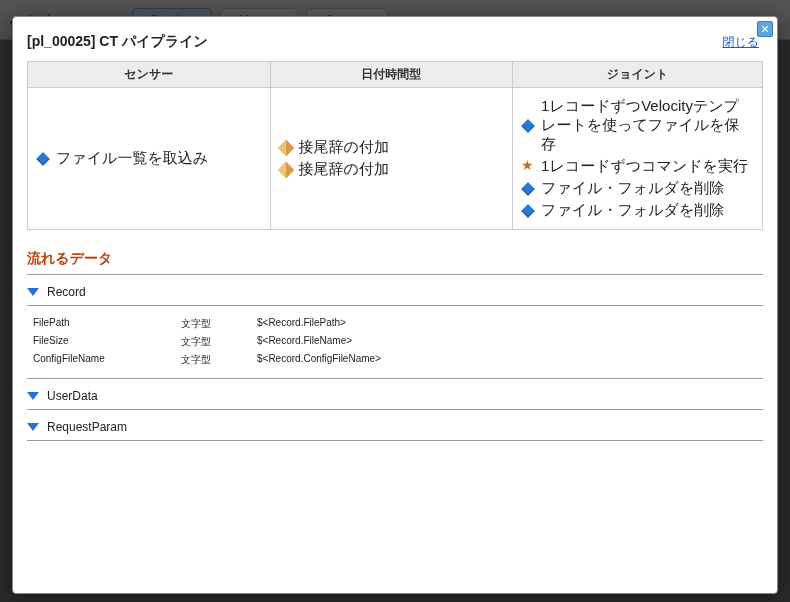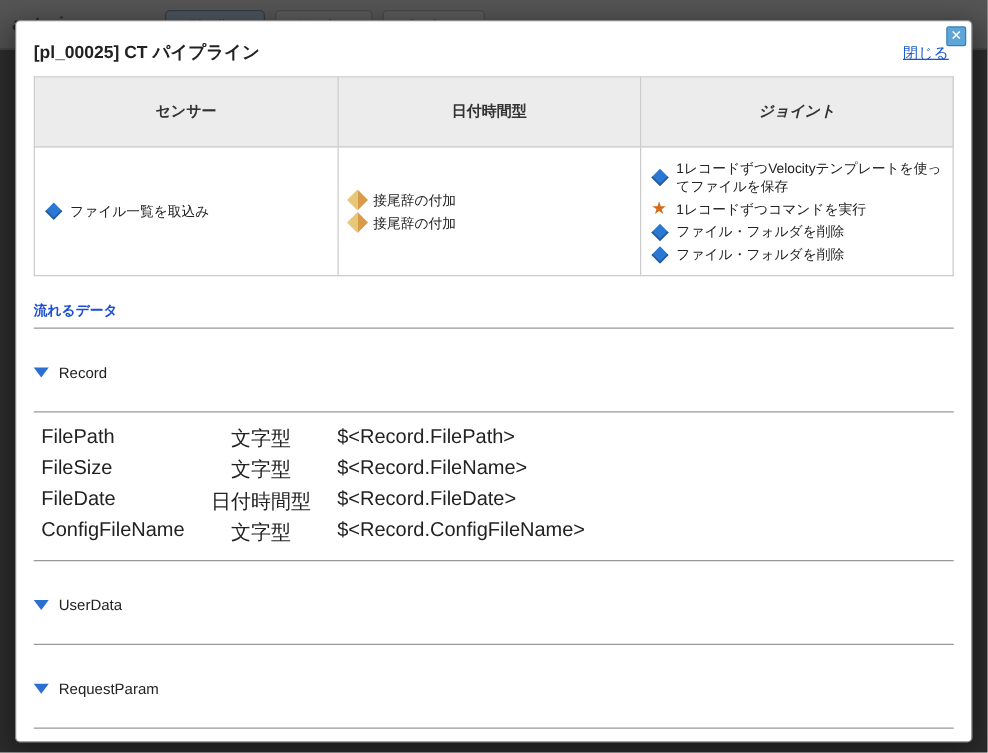--- a/index.html
+++ b/index.html
@@ -87,35 +87,35 @@
   font-family: Liberation Mono, monospace;
 }
 .pipeline-table {
   width: 100%;
   border-collapse: collapse;
   margin-bottom: 14px;
 }
 .pipeline-table th {
   background: #ececec;
   border: 1px solid #ccc;
-  padding: 19px;
+  padding: 4px;
   font-weight: bold;
   font-size: 12px;
   color: #333;
 }
 .pipeline-table td {
   border: 1px solid #ccc;
   vertical-align: top;
   padding: 6px 8px;
 }
 .cell-row {
   display: flex;
   align-items: center;
   margin: 3px 0;
-  font-size: 11px;
+  font-size: 15px;
   color: #222;
 }
 .ico {
   width: 14px; height: 14px;
   margin-right: 6px;
   flex-shrink: 0;
   display: inline-block;
 }
 .ico-diamond-blue {
   background: #2b78d4;
@@ -134,49 +134,49 @@
   content: "★";
   position: absolute;
   top: -2px; left: 0;
   color: #d46a1a;
   font-size: 14px;
   line-height: 14px;
 }
 .center-col td.midcell { vertical-align: middle; }
 .col-sensor { width: 33%; }
 .col-filter { width: 33%; }
-.col-joint  { width: 34%; font-style: italic; }
+.col-joint  { width: 34%; }
 .section-title {
   font-weight: bold;
-  font-size: 11px;
+  font-size: 14px;
   margin: 6px 0 4px 0;
-  color: #1d4ed8;
+  color: #c2410c;
 }
 .hr { border: none; border-top: 1px solid #999; margin: 2px 0 6px 0; }
 .rec-header {
   display: flex;
   align-items: center;
   font-size: 12px;
   color: #222;
-  margin: 22px 0;
+  margin: 4px 0;
   cursor: pointer;
 }
 .tri {
   width: 0; height: 0;
   border-left: 6px solid transparent;
   border-right: 6px solid transparent;
   border-top: 8px solid #2b6fd4;
   margin-right: 8px;
 }
 .field-table {
   width: 100%;
   margin: 2px 0 6px 0;
 }
 .field-table td {
-  font-size: 16px;
+  font-size: 10px;
   color: #222;
   padding: 1px 4px;
   vertical-align: top;
 }
 .field-table td.fname { width: 110px; }
 .field-table td.ftype { width: 110px; text-align: center; }
 </style>
 </head>
 <body>
 
@@ -259,25 +259,20 @@
       <td class="fname">FilePath</td>
       <td class="ftype">文字型</td>
       <td>$&lt;Record.FilePath&gt;</td>
     </tr>
     <tr>
       <td class="fname">FileSize</td>
       <td class="ftype">文字型</td>
       <td>$&lt;Record.FileName&gt;</td>
     </tr>
     <tr>
-      <td class="fname">FileDate</td>
-      <td class="ftype">日付時間型</td>
-      <td>$&lt;Record.FileDate&gt;</td>
-    </tr>
-    <tr>
       <td class="fname">ConfigFileName</td>
       <td class="ftype">文字型</td>
       <td>$&lt;Record.ConfigFileName&gt;</td>
     </tr>
   </tbody>
     </table>
   <hr class="hr">
 
   <div class="rec-header">
     <span class="tri"></span>

